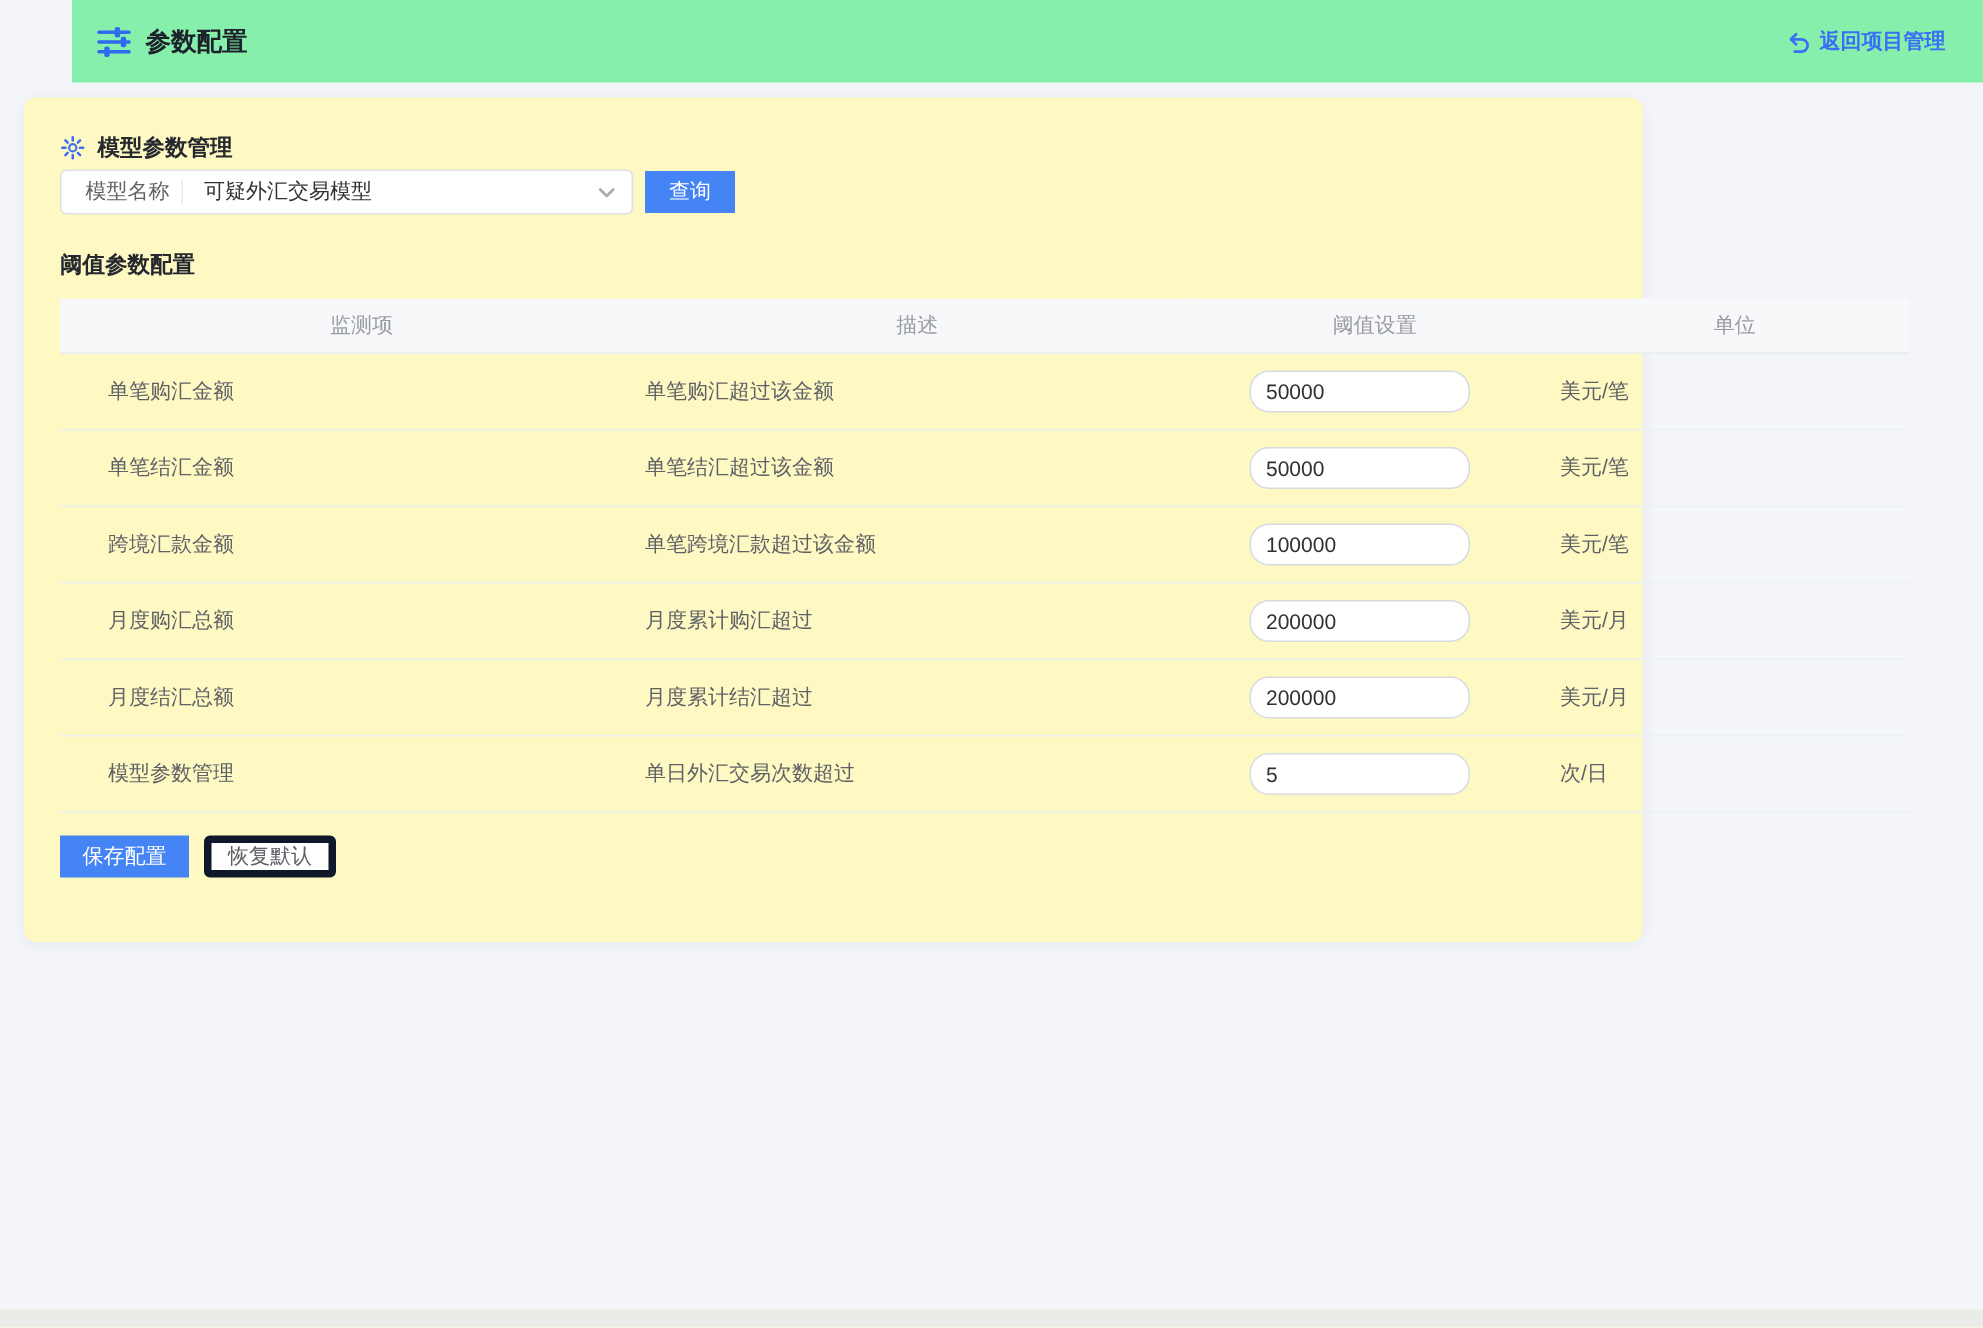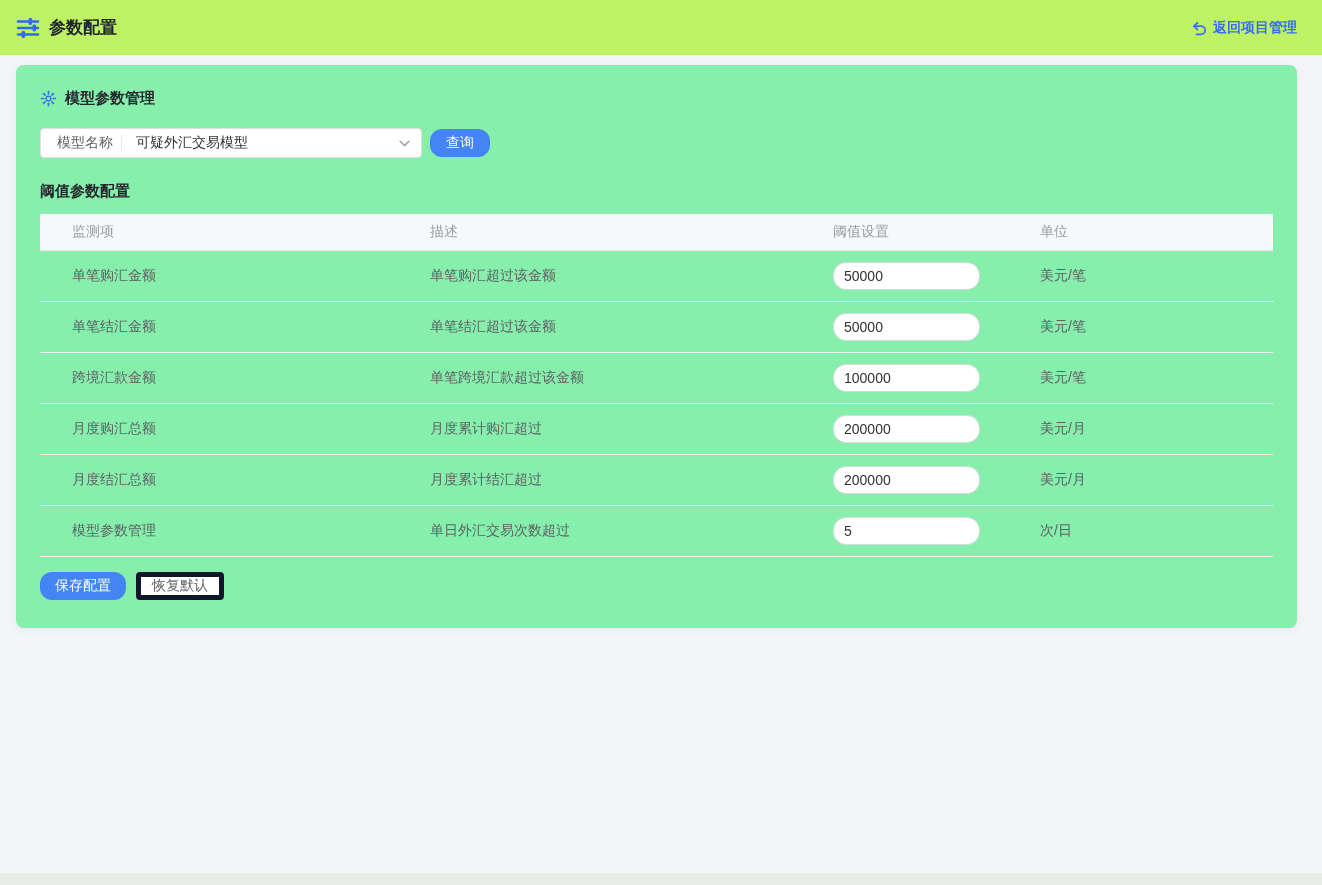--- a/index.html
+++ b/index.html
@@ -8,63 +8,64 @@
     font-family:"Liberation Sans","DejaVu Sans",sans-serif;
     background:#f3f5f9;
     position:relative;
     color:#303133;
   }
   
   .topbar {
     height:55px;
     display:flex; align-items:center; justify-content:space-between;
     padding:0 25px 0 16px;
-    background:#bef264;
+    background:#86efac;
+    margin-left:48px;
   }
   .topbar-left { display:flex; align-items:center; gap:9px; }
   .page-title { font-size:17px; font-weight:bold; color:#1d2129; }
   .back-link {
     display:flex; align-items:center; gap:6px;
     font-size:14px; font-weight:bold; color:#3a6ff5; cursor:pointer;
   }
   
   .card {
-    position:absolute; left:16px; top:65px; width:1281px; height:563px;
-    background:#86efac; border-radius:8px;
+    position:absolute; left:16px; top:65px; width:1079px; height:563px;
+    background:#fef9c3; border-radius:8px;
     box-shadow:0 2px 10px rgba(31,45,61,0.06);
     padding:24px 24px 36px 24px;
   }
   .section-head { display:flex; align-items:center; gap:8px; }
   .section-title { font-size:15px; font-weight:bold; color:#25282e; }
   
-  .query-row { display:flex; align-items:center; gap:8px; margin-top:20px; }
+  .query-row { display:flex; align-items:center; gap:8px; margin-top:5px; }
   .model-select {
     width:382px; height:30px;
     border:1px solid #dcdfe6; border-radius:4px; background:#fff;
     display:flex; align-items:center; padding:0 10px 0 8px; cursor:pointer;
   }
   .model-select .lbl { font-size:14px; color:#606266; padding:0 8px; white-space:nowrap; }
   .model-select .divider { width:1px; height:16px; background:#e4e7ed; }
   .model-select .val { font-size:14px; color:#303133; padding-left:14px; flex:1; white-space:nowrap; }
   .btn {
-    height:30px; border:none; border-radius:12px; font-size:14px;
+    height:30px; border:none; border-radius:0; font-size:14px;
     cursor:pointer; font-family:inherit;
   }
   .btn-primary { background:#4484f4; color:#ffffff; }
   .btn-query { width:60px; height:28px; }
   .table-title { margin-top:24px; font-size:15px; font-weight:bold; color:#25282e; }
   
   .ptable { width:1233px; margin-top:13px; border-collapse:collapse; table-layout:fixed; }
   .ptable col.c1 { width:370px; }
   .ptable col.c2 { width:383px; }
   .ptable col.c3 { width:207px; }
   .ptable col.c4 { width:273px; }
   .ptable thead th {
     background:#f7f8fa; height:36px; font-weight:normal;
-    font-size:14px; color:#9a9ca3; text-align:left;
+    font-size:14px; color:#9a9ca3; text-align:center;
     border-bottom:1px solid #e7eaef;
   }
   .ptable th.h1, .ptable td.d1 { padding-left:32px; }
   .ptable th.h2, .ptable td.d2 { padding-left:20px; }
   .ptable th.h3, .ptable td.d3 { padding-left:40px; }
   .ptable th.h4, .ptable td.d4 { padding-left:40px; }
   .ptable tbody td {
     height:51px; font-size:14px; color:#5e6166;
     border-bottom:1px solid #eceff4;
   }

